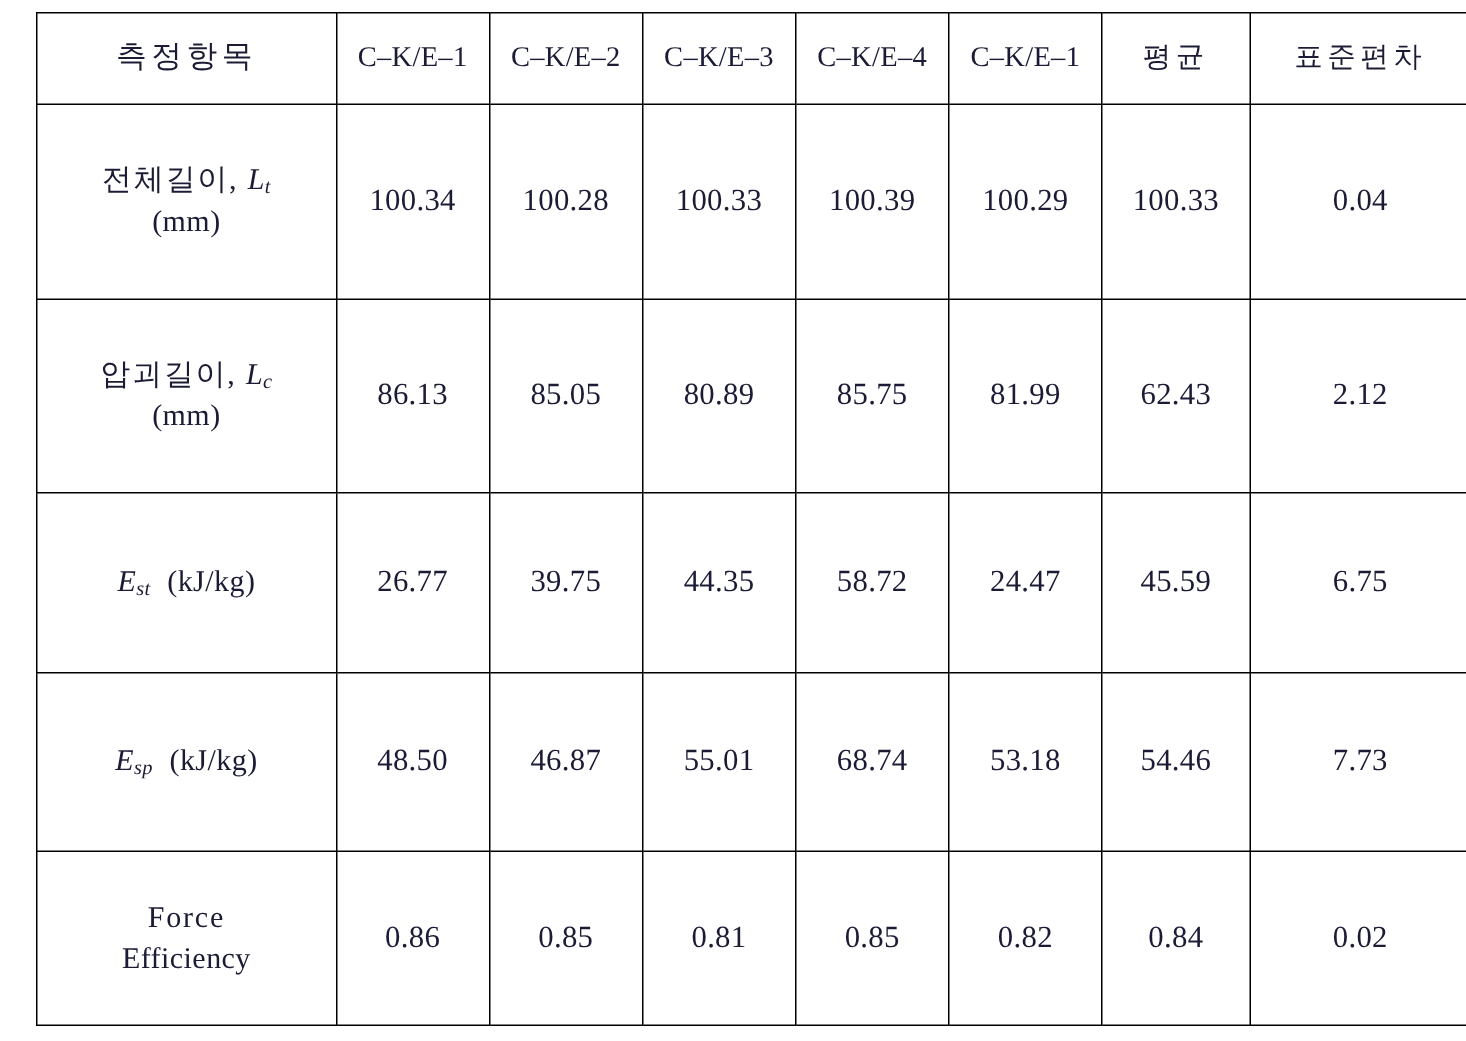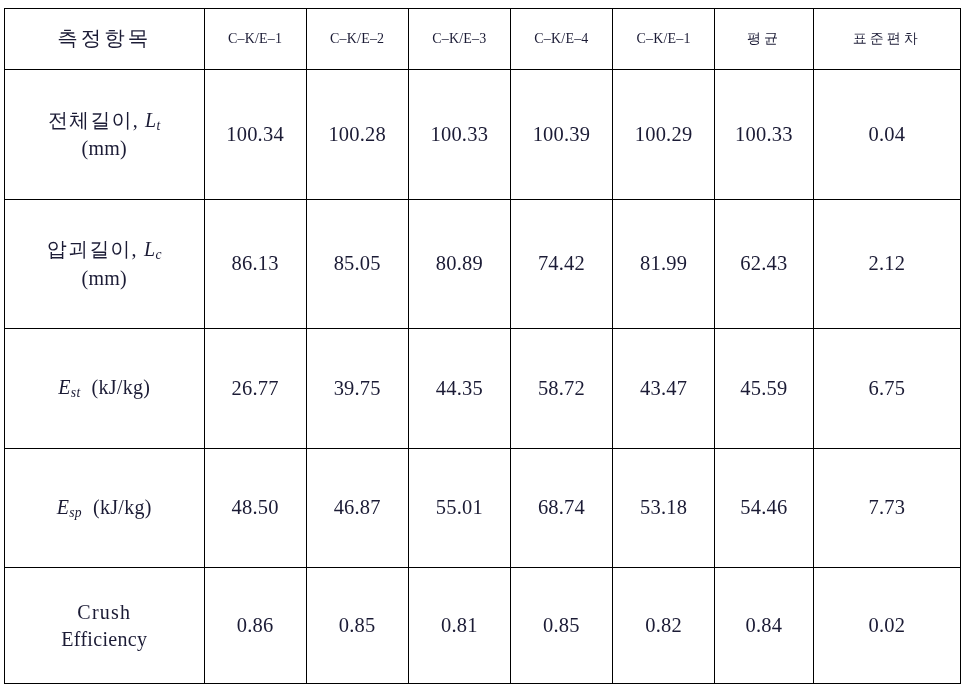--- a/index.html
+++ b/index.html
@@ -9,21 +9,21 @@
   }
   body {
     width: 977px;
     height: 694px;
     font-family: "Liberation Serif", "DejaVu Serif", serif;
     color: #1a1a2e;
     overflow: hidden;
   }
   #table-wrap {
     position: absolute;
-    left: 4px;
+    left: 24px;
     top: 8px;
     width: 836px;
     height: 676px;
   }
   table.data-table {
     border-collapse: collapse;
     table-layout: fixed;
     width: 957px;
     height: 676px;
     border: 1.6px solid #000;
@@ -39,21 +39,21 @@
     line-height: 1.35;
     overflow: hidden;
   }
   
   col.c-label { width: 168px; }
   col.c-spec  { width: 86px; }
   col.c-avg   { width: 83px; }
   col.c-sd    { width: 124px; }
 
   thead th {
-    font-size: 14px;
+    font-size: 19px;
     height: 60px;
     letter-spacing: 0.2px;
   }
   th.label-head {
     font-size: 20.5px;
     letter-spacing: 2px;
   }
   th.ko-head {
     letter-spacing: 3px;
   }
@@ -126,52 +126,52 @@
           <td class="value">0.04</td>
         </tr>
         <tr class="r-tall">
           <td class="row-label">
             <span class="l1"><span class="ko">압괴길이, </span><span class="sym"><span>L</span><sub>c</sub></span></span>
             <span class="l2">(mm)</span>
           </td>
           <td class="value">86.13</td>
           <td class="value">85.05</td>
           <td class="value">80.89</td>
-          <td class="value">74.42</td>
+          <td class="value">85.75</td>
           <td class="value">81.99</td>
           <td class="value">62.43</td>
           <td class="value">2.12</td>
         </tr>
         <tr class="r-mid">
           <td class="row-label">
             <span class="l1"><span class="sym"><span>E</span><sub>st</sub></span><span class="unit">(kJ/kg)</span></span>
           </td>
           <td class="value">26.77</td>
           <td class="value">39.75</td>
           <td class="value">44.35</td>
           <td class="value">58.72</td>
-          <td class="value">43.47</td>
+          <td class="value">24.47</td>
           <td class="value">45.59</td>
           <td class="value">6.75</td>
         </tr>
         <tr class="r-mid">
           <td class="row-label">
             <span class="l1"><span class="sym"><span>E</span><sub>sp</sub></span><span class="unit">(kJ/kg)</span></span>
           </td>
           <td class="value">48.50</td>
           <td class="value">46.87</td>
           <td class="value">55.01</td>
           <td class="value">68.74</td>
           <td class="value">53.18</td>
           <td class="value">54.46</td>
           <td class="value">7.73</td>
         </tr>
         <tr class="r-two">
           <td class="row-label">
-            <span class="l1"><span class="ko">Crush</span></span>
+            <span class="l1"><span class="ko">Force</span></span>
             <span class="l2">Efficiency</span>
           </td>
           <td class="value">0.86</td>
           <td class="value">0.85</td>
           <td class="value">0.81</td>
           <td class="value">0.85</td>
           <td class="value">0.82</td>
           <td class="value">0.84</td>
           <td class="value">0.02</td>
         </tr>

